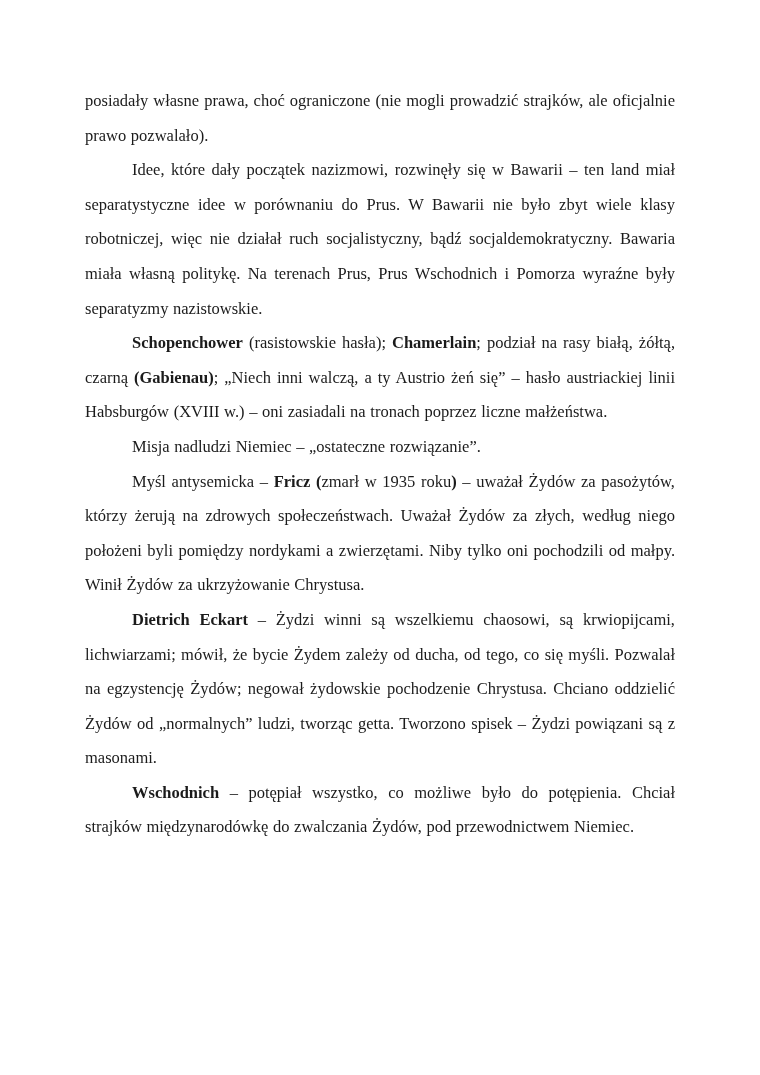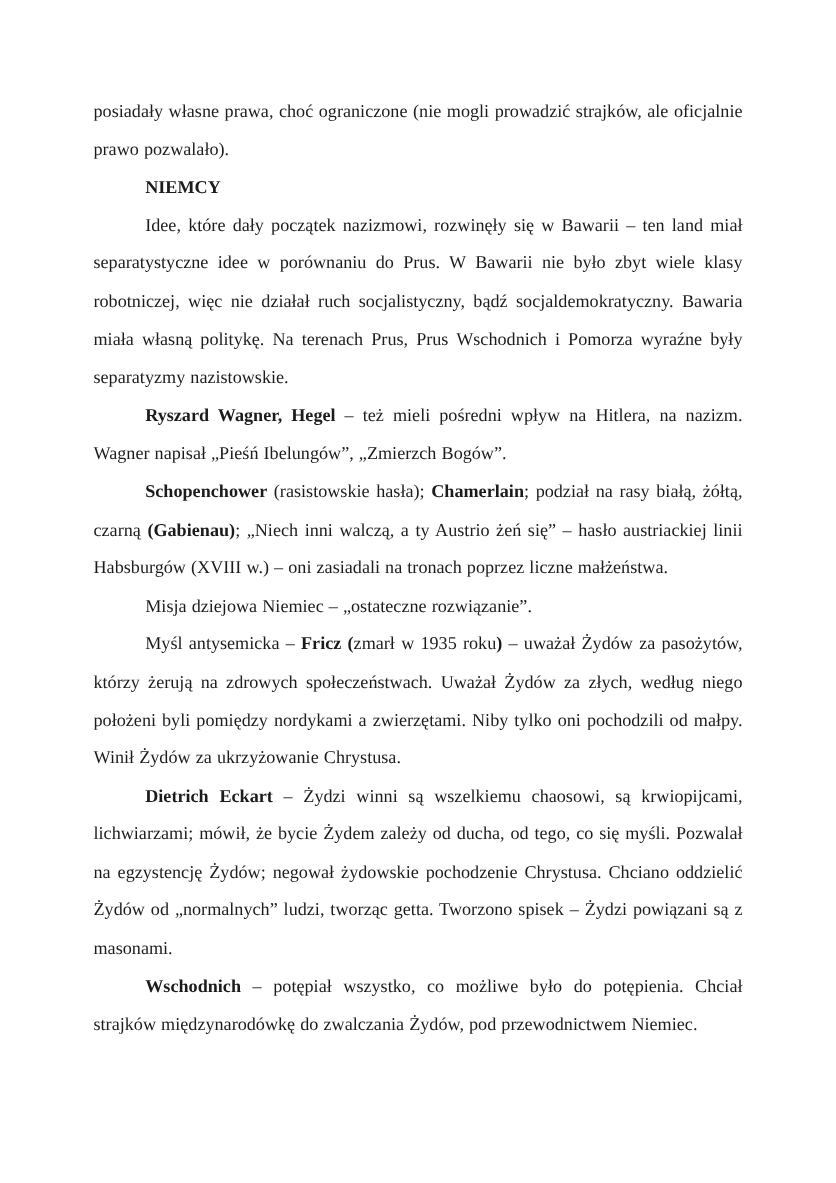--- a/index.html
+++ b/index.html
@@ -34,22 +34,20 @@
   span.bold {
     font-weight: bold;
   }
 </style>
 </head>
 <body>
 
 <div class="page">
   <div class="doc-body">
       <p class="para"><span class="">posiadały własne prawa, choć ograniczone (nie mogli prowadzić strajków, ale oficjalnie prawo pozwalało).</span></p>
-      <p class="para indent"><span class="bold">NIEMCY</span></p>
       <p class="para indent"><span class="">Idee, które dały początek nazizmowi, rozwinęły się w Bawarii – ten land miał separatystyczne idee w porównaniu do Prus. W Bawarii nie było zbyt wiele klasy robotniczej, więc nie działał ruch socjalistyczny, bądź socjaldemokratyczny. Bawaria miała własną politykę. Na terenach Prus, Prus Wschodnich i Pomorza wyraźne były separatyzmy nazistowskie.</span></p>
-      <p class="para indent"><span class="bold">Ryszard Wagner, Hegel</span><span class=""> – też mieli pośredni wpływ na Hitlera, na nazizm. Wagner napisał „Pieśń Ibelungów”, „Zmierzch Bogów”.</span></p>
       <p class="para indent"><span class="bold">Schopenchower</span><span class=""> (rasistowskie hasła); </span><span class="bold">Chamerlain</span><span class="">; podział na rasy białą, żółtą, czarną </span><span class="bold">(Gabienau)</span><span class="">; „Niech inni walczą, a ty Austrio żeń się” – hasło austriackiej linii Habsburgów (XVIII w.) – oni zasiadali na tronach poprzez liczne małżeństwa.</span></p>
-      <p class="para indent"><span class="">Misja dziejowa Niemiec – „ostateczne rozwiązanie”.</span></p>
+      <p class="para indent"><span class="">Misja nadludzi Niemiec – „ostateczne rozwiązanie”.</span></p>
       <p class="para indent"><span class="">Myśl antysemicka – </span><span class="bold">Fricz (</span><span class="">zmarł w 1935 roku</span><span class="bold">)</span><span class=""> – uważał Żydów za pasożytów, którzy żerują na zdrowych społeczeństwach. Uważał Żydów za złych, według niego położeni byli pomiędzy nordykami a zwierzętami. Niby tylko oni pochodzili od małpy. Winił Żydów za ukrzyżowanie Chrystusa.</span></p>
       <p class="para indent"><span class="bold">Dietrich Eckart</span><span class=""> – Żydzi winni są wszelkiemu chaosowi, są krwiopijcami, lichwiarzami; mówił, że bycie Żydem zależy od ducha, od tego, co się myśli. Pozwalał na egzystencję Żydów; negował żydowskie pochodzenie Chrystusa. Chciano oddzielić Żydów od „normalnych” ludzi, tworząc getta. Tworzono spisek – Żydzi powiązani są z masonami.</span></p>
       <p class="para indent"><span class="bold">Wschodnich</span><span class=""> – potępiał wszystko, co możliwe było do potępienia. Chciał strajków międzynarodówkę do zwalczania Żydów, pod przewodnictwem Niemiec.</span></p>
     </div>
 </div>
 
 </body></html>

